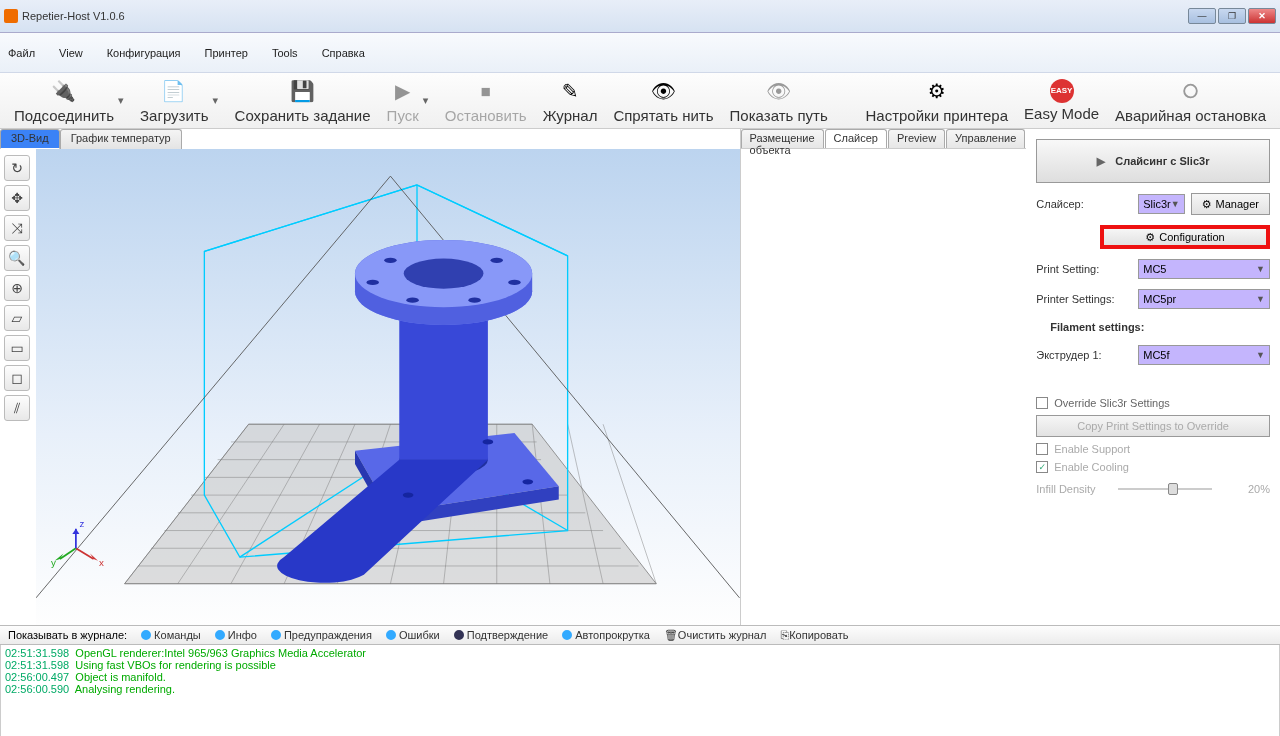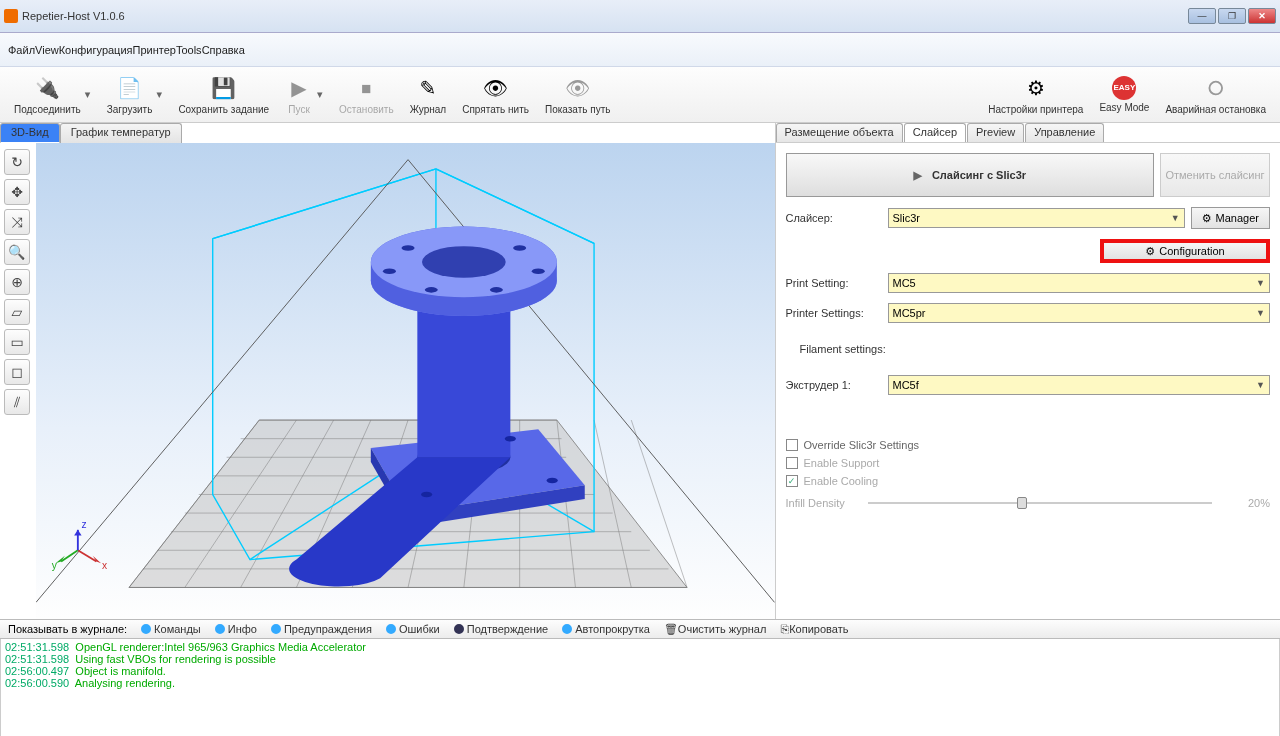--- a/index.html
+++ b/index.html
@@ -5,62 +5,62 @@
 * { box-sizing: border-box; margin: 0; padding: 0; font-family: Tahoma, Arial, sans-serif; font-size: 11px; }
 body { width: 1280px; height: 736px; background: #fff; overflow: hidden; }
 
 .titlebar { height: 20px; background: linear-gradient(#e8eef8,#d6e2f2); display: flex; align-items: center; padding: 16px 4px; border-bottom: 1px solid #aac; justify-content: space-between; }
 .titlebar .app-icon { width: 14px; height: 14px; background: #ef6c00; margin-right: 4px; border-radius: 2px; }
 .titlebar .title { flex: 1; color: #333; }
 .win-controls { display: flex; gap: 2px; }
 .win-btn { width: 28px; height: 16px; background: linear-gradient(#c8d8f0,#a8c0e0); border: 1px solid #789; border-radius: 2px; display:flex;align-items:center;justify-content:center;font-size:9px;color:#333; }
 .win-btn.close { background: linear-gradient(#e88,#c33); color:#fff; font-weight:bold; }
 
-.menubar { height: 34px; background: linear-gradient(#f8fafd,#eaf0f8); display: flex; align-items: center; padding: 0 8px; gap: 0; border-bottom: 1px solid #d0d8e8; }
+.menubar { height: 40px; background: linear-gradient(#f8fafd,#eaf0f8); display: flex; align-items: center; padding: 0 8px; gap: 24px; border-bottom: 1px solid #d0d8e8; }
 .menubar span { color: #222; cursor: default; }
 
 .toolbar { height: 56px; background: linear-gradient(#fdfdfd,#f0f0f0); display: flex; align-items: center; padding: 0 6px; border-bottom: 1px solid #ccc; }
 .tb-btn { display: flex; flex-direction: column; align-items: center; padding: 2px 8px; gap: 2px; cursor: default; }
 .tb-btn .tb-icon { width: 28px; height: 28px; display:flex;align-items:center;justify-content:center;font-size:20px; }
-.tb-btn .tb-label { font-size: 10px; color: #333; white-space: nowrap; text-align:center; }
+.tb-btn .tb-label { font-size: 15px; color: #333; white-space: nowrap; text-align:center; }
 .tb-btn.dim .tb-icon, .tb-btn.dim .tb-label { opacity: .4; }
 .tb-arrow { width:8px; color:#666; align-self:center; margin:0 6px 0 -4px; }
 .tb-spacer { flex: 1; }
 
 .main { height: 496px; display: flex; }
 
 .viewport-area { width: 830px; position: relative; background:#fff; border-right:1px solid #ccc;}
 .vp-tabs { position: absolute; top: 0; left: 0; display: flex; height: 20px; z-index:2;}
 .vp-tab { padding: 2px 10px; background: linear-gradient(#f4f4f4,#e4e4e4); border: 1px solid #aaa; border-bottom:none; border-radius: 3px 3px 0 0; color:#333; }
 .vp-tab.active { background: #3b82f6; font-weight: normal; border-bottom:1px solid #fff;}
 .vp-toolbar { position: absolute; top: 22px; left: 0; width: 34px; display: flex; flex-direction: column; gap: 4px; padding: 4px; z-index:2;}
 .vp-tool-btn { width: 26px; height: 26px; background: linear-gradient(#fdfdfd,#e8e8e8); border: 1px solid #bbb; border-radius: 3px; display:flex;align-items:center;justify-content:center;font-size:14px;color:#444;}
 .viewport { position: absolute; top: 20px; left: 36px; right: 0; bottom: 0; background: linear-gradient(#bcd4ef,#e8f0fa 60%,#fefefe); overflow:hidden;}
 
-.right-panel { width: 540px; background: #fff; display: flex; flex-direction: column; }
+.right-panel { width: 540px; background: #fff; display: flex; flex-direction: row; }
 .rp-tabs { height: 20px; display: flex; border-bottom: 1px solid #ccc; }
 .rp-tab { padding: 2px 8px; background: linear-gradient(#f6f6f6,#e6e6e6); border: 1px solid #aaa; border-bottom:none; border-radius: 3px 3px 0 0; color:#333; margin-right:1px;}
 .rp-tab.active { background: #fff; }
 .rp-body { flex:1; padding: 10px; display:flex; flex-direction:column; gap:10px; }
 
 .slice-row { display:flex; gap:6px; }
 .btn-slice { flex:1; height:44px; background: linear-gradient(#f8f8f8,#dedede); border:1px solid #999; display:flex;align-items:center;justify-content:center;gap:10px;font-size:18px;font-weight:bold;color:#333;}
 .btn-cancel-slice { width:110px; height:44px; background: linear-gradient(#f8f8f8,#e8e8e8); border:1px solid #ccc; display:flex;align-items:center;justify-content:center;font-size:14px;color:#aaa;text-align:center;line-height:1.1;}
 
 .form-row { display:flex; align-items:center; gap:6px; }
 .form-row label { width: 96px; color:#333; }
 .form-row label.short { width:76px; }
-.form-row .sel { flex:1; height:20px; background:#fef9c3; border:1px solid #999; padding:4px 4px; display:flex;align-items:center;justify-content:space-between;}
+.form-row .sel { flex:1; height:20px; background:#c4b5fd; border:1px solid #999; padding:4px 4px; display:flex;align-items:center;justify-content:space-between;}
 .sel .arrow { color:#555; font-size:9px;}
 .btn-small { height:22px; padding:0 10px; background:linear-gradient(#f6f6f6,#e2e2e2); border:1px solid #999; display:flex;align-items:center;gap:4px;}
 .btn-config-wrap { display:flex; justify-content:flex-end; }
 .btn-config { width:170px; height:24px; background:linear-gradient(#f6f6f6,#e2e2e2); border:4px solid #e11; display:flex;align-items:center;justify-content:center;gap:4px;}
 
-.sec-label { font-weight:normal; color:#333; margin:10px 0;padding-left:14px;}
-.override-sec { margin-top:34px; display:flex; flex-direction:column; gap:6px;}
+.sec-label { font-weight:bold; color:#333; margin:2px 0;padding-left:14px;}
+.override-sec { margin-top:22px; display:flex; flex-direction:column; gap:6px;}
 .checkbox { display:flex; align-items:center; gap:6px; color:#666; }
 .checkbox.disabled { color:#aaa; }
 .cb-box { width:12px;height:12px;border:1px solid #888;background:#fff;display:inline-flex;align-items:center;justify-content:center;font-size:9px;color:#3a7;}
 .input-small { width:100px; height:20px; border:1px solid #bbb; background:#fafafa; padding:0 4px; color:#888;}
 .slider-wrap { flex:1; height:20px; position:relative; }
 .slider-track { position:absolute; left:0; right:30px; top:9px; height:2px; background:#ccc;}
 .slider-thumb { position:absolute; left:40%; top:4px; width:10px;height:12px;background:#ddd;border:1px solid #888;border-radius:2px;}
 
 .log-header { height: 20px; background: linear-gradient(#fdfdfd,#ececec); border-top:1px solid #bbb; border-bottom:1px solid #bbb; display:flex; align-items:center; padding:0 8px; gap:14px; }
 .log-header .radio { width:10px;height:10px;border-radius:50%;border:2px solid;display:inline-block;margin-right:3px;}
@@ -253,23 +253,20 @@
       <div class="rp-tab active">Слайсер</div>
       <div class="rp-tab">Preview</div>
       <div class="rp-tab">Управление</div>
     </div>
     <div class="rp-body">
       <div class="slice-row">
         <div class="btn-slice">
             <span style="color:#666">▶</span>
             <span>Слайсинг с Slic3r</span>
           </div>
-        <div class="btn-cancel-slice">
-            <span>Отменить слайсинг</span>
-          </div>
       </div>
 
       <div class="form-row">
         <label>Слайсер:</label>
         <div class="sel">
             <span>Slic3r</span>
             <span class="arrow">▼</span>
           </div>
         <div class="btn-small">
             <span>⚙</span>
@@ -304,20 +301,23 @@
         <div class="sel">
             <span>MC5f</span>
             <span class="arrow">▼</span>
           </div>
       </div>
 
       <div class="override-sec">
         <div class="checkbox">
             <span class="cb-box"></span>
             <span>Override Slic3r Settings</span>
+          </div>
+        <div class="btn-small" style="justify-content:center;color:#aaa;width:100%;">
+            <span>Copy Print Settings to Override</span>
           </div>
         <div class="checkbox disabled">
             <span class="cb-box"></span>
             <span>Enable Support</span>
           </div>
         <div class="checkbox disabled">
             <span class="cb-box">✓</span>
             <span>Enable Cooling</span>
           </div>
         <div class="form-row">

